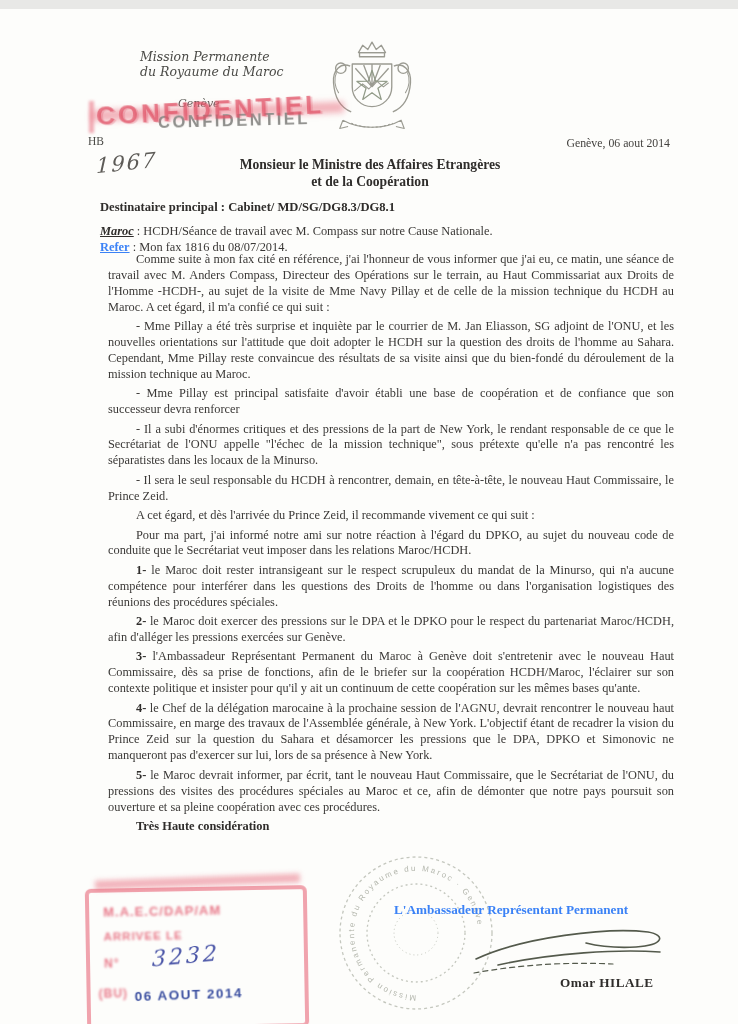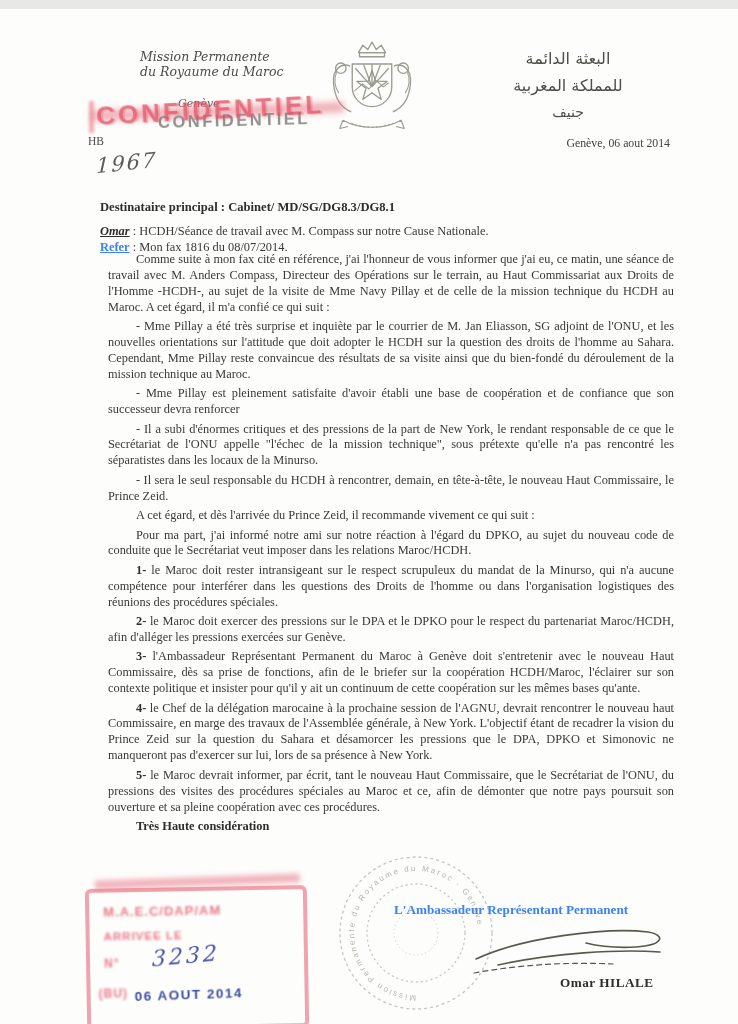--- a/index.html
+++ b/index.html
@@ -99,46 +99,45 @@
       <circle cx="20" cy="30" r="5"></circle>
       <path d="M16,34 C13,40 14,48 18,54" stroke-width="1"></path>
       <path d="M71,28 C80,24 88,32 87,44 C86,58 80,68 70,72"></path>
       <circle cx="80" cy="30" r="5"></circle>
       <path d="M84,34 C87,40 86,48 82,54" stroke-width="1"></path>
       <path d="M22,80 C38,89 62,89 78,80 l3,8 l-8,-2 M22,80 l-3,8 l8,-2" stroke-width="1.1"></path>
       <path d="M30,83 C42,88 58,88 70,83" stroke-dasharray="2 2" stroke-width="1"></path>
     </g>
   </svg>
 
-  <div class="arabic">
-    <div class="a1">البعثة الدائمة</div>
-    <div class="a2">للمملكة المغربية</div>
-    <div class="a3">جنيف</div>
-  </div>
 
   <div class="conf-smear"></div>
   <div class="conf-bracket"></div>
   <div class="conf-gray">CONFIDENTIEL</div>
   <div class="conf-pink">CONFIDENTIEL</div>
 
   <div class="hb">HB</div>
   <div class="date-line">Genève, 06 aout 2014</div>
   <div class="hand-num">1967</div>
 
+  <div class="recipient">
+    <div>Monsieur le Ministre des Affaires Etrangères</div>
+    <div>et de la Coopération</div>
+  </div>
 
   <div class="routing">
     <p class="dest">Destinataire principal : Cabinet/ MD/SG/DG8.3/DG8.1</p>
-    <p class="objet-line"><span class="lbl-oi">Omar</span><span> : HCDH/Séance de travail avec M. Compass sur notre Cause Nationale.</span></p>
+    <p class="objet-line"><span class="lbl-oi">Maroc</span><span> : HCDH/Séance de travail avec M. Compass sur notre Cause Nationale.</span></p>
     <p class="refer-line"><span class="lbl-u">Refer</span><span> : Mon fax 1816 du 08/07/2014.</span></p>
   </div>
 
   <div class="body-text">
     <p class="para"><span class="pfx"></span><span>Comme suite à mon fax cité en référence, j'ai l'honneur de vous informer que j'ai eu, ce matin, une séance de travail avec M. Anders Compass, Directeur des Opérations sur le terrain, au Haut Commissariat aux Droits de l'Homme -HCDH-, au sujet de la visite de Mme Navy Pillay et de celle de la mission technique du HCDH au Maroc. A cet égard, il m'a confié ce qui suit :</span></p>
     <p class="para"><span class="pfx"></span><span>- Mme Pillay a été très surprise et inquiète par le courrier de M. Jan Eliasson, SG adjoint de l'ONU, et les nouvelles orientations sur l'attitude que doit adopter le HCDH sur la question des droits de l'homme au Sahara. Cependant, Mme Pillay reste convaincue des résultats de sa visite ainsi que du bien-fondé du déroulement de la mission technique au Maroc.</span></p>
-    <p class="para"><span class="pfx"></span><span>- Mme Pillay est pleinement satisfaite d'avoir établi une base de coopération et de confiance que son successeur devra renforcer</span></p>
+    <p class="para"><span class="pfx"></span><span>- Mme Pillay est principal satisfaite d'avoir établi une base de coopération et de confiance que son successeur devra renforcer</span></p>
     <p class="para"><span class="pfx"></span><span>- Il a subi d'énormes critiques et des pressions de la part de New York, le rendant responsable de ce que le Secrétariat de l'ONU appelle "l'échec de la mission technique", sous prétexte qu'elle n'a pas rencontré les séparatistes dans les locaux de la Minurso.</span></p>
     <p class="para"><span class="pfx"></span><span>- Il sera le seul responsable du HCDH à rencontrer, demain, en tête-à-tête, le nouveau Haut Commissaire, le Prince Zeid.</span></p>
     <p class="para"><span class="pfx"></span><span>A cet égard, et dès l'arrivée du Prince Zeid, il recommande vivement ce qui suit :</span></p>
     <p class="para"><span class="pfx"></span><span>Pour ma part, j'ai informé notre ami sur notre réaction à l'égard du DPKO, au sujet du nouveau code de conduite que le Secrétariat veut imposer dans les relations Maroc/HCDH.</span></p>
     <p class="para"><span class="pfx">1-</span><span> le Maroc doit rester intransigeant sur le respect scrupuleux du mandat de la Minurso, qui n'a aucune compétence pour interférer dans les questions des Droits de l'homme ou dans l'organisation logistiques des réunions des procédures spéciales.</span></p>
     <p class="para"><span class="pfx">2-</span><span> le Maroc doit exercer des pressions sur le DPA et le DPKO pour le respect du partenariat Maroc/HCDH, afin d'alléger les pressions exercées sur Genève.</span></p>
     <p class="para"><span class="pfx">3-</span><span> l'Ambassadeur Représentant Permanent du Maroc à Genève doit s'entretenir avec le nouveau Haut Commissaire, dès sa prise de fonctions, afin de le briefer sur la coopération HCDH/Maroc, l'éclairer sur son contexte politique et insister pour qu'il y ait un continuum de cette coopération sur les mêmes bases qu'ante.</span></p>
     <p class="para"><span class="pfx">4-</span><span> le Chef de la délégation marocaine à la prochaine session de l'AGNU, devrait rencontrer le nouveau haut Commissaire, en marge des travaux de l'Assemblée générale, à New York. L'objectif étant de recadrer la vision du Prince Zeid sur la question du Sahara et désamorcer les pressions que le DPA, DPKO et Simonovic ne manqueront pas d'exercer sur lui, lors de sa présence à New York.</span></p>
     <p class="para"><span class="pfx">5-</span><span> le Maroc devrait informer, par écrit, tant le nouveau Haut Commissaire, que le Secrétariat de l'ONU, du pressions des visites des procédures spéciales au Maroc et ce, afin de démonter que notre pays poursuit son ouverture et sa pleine coopération avec ces procédures.</span></p>
     <p class="para vale">Très Haute considération</p>

